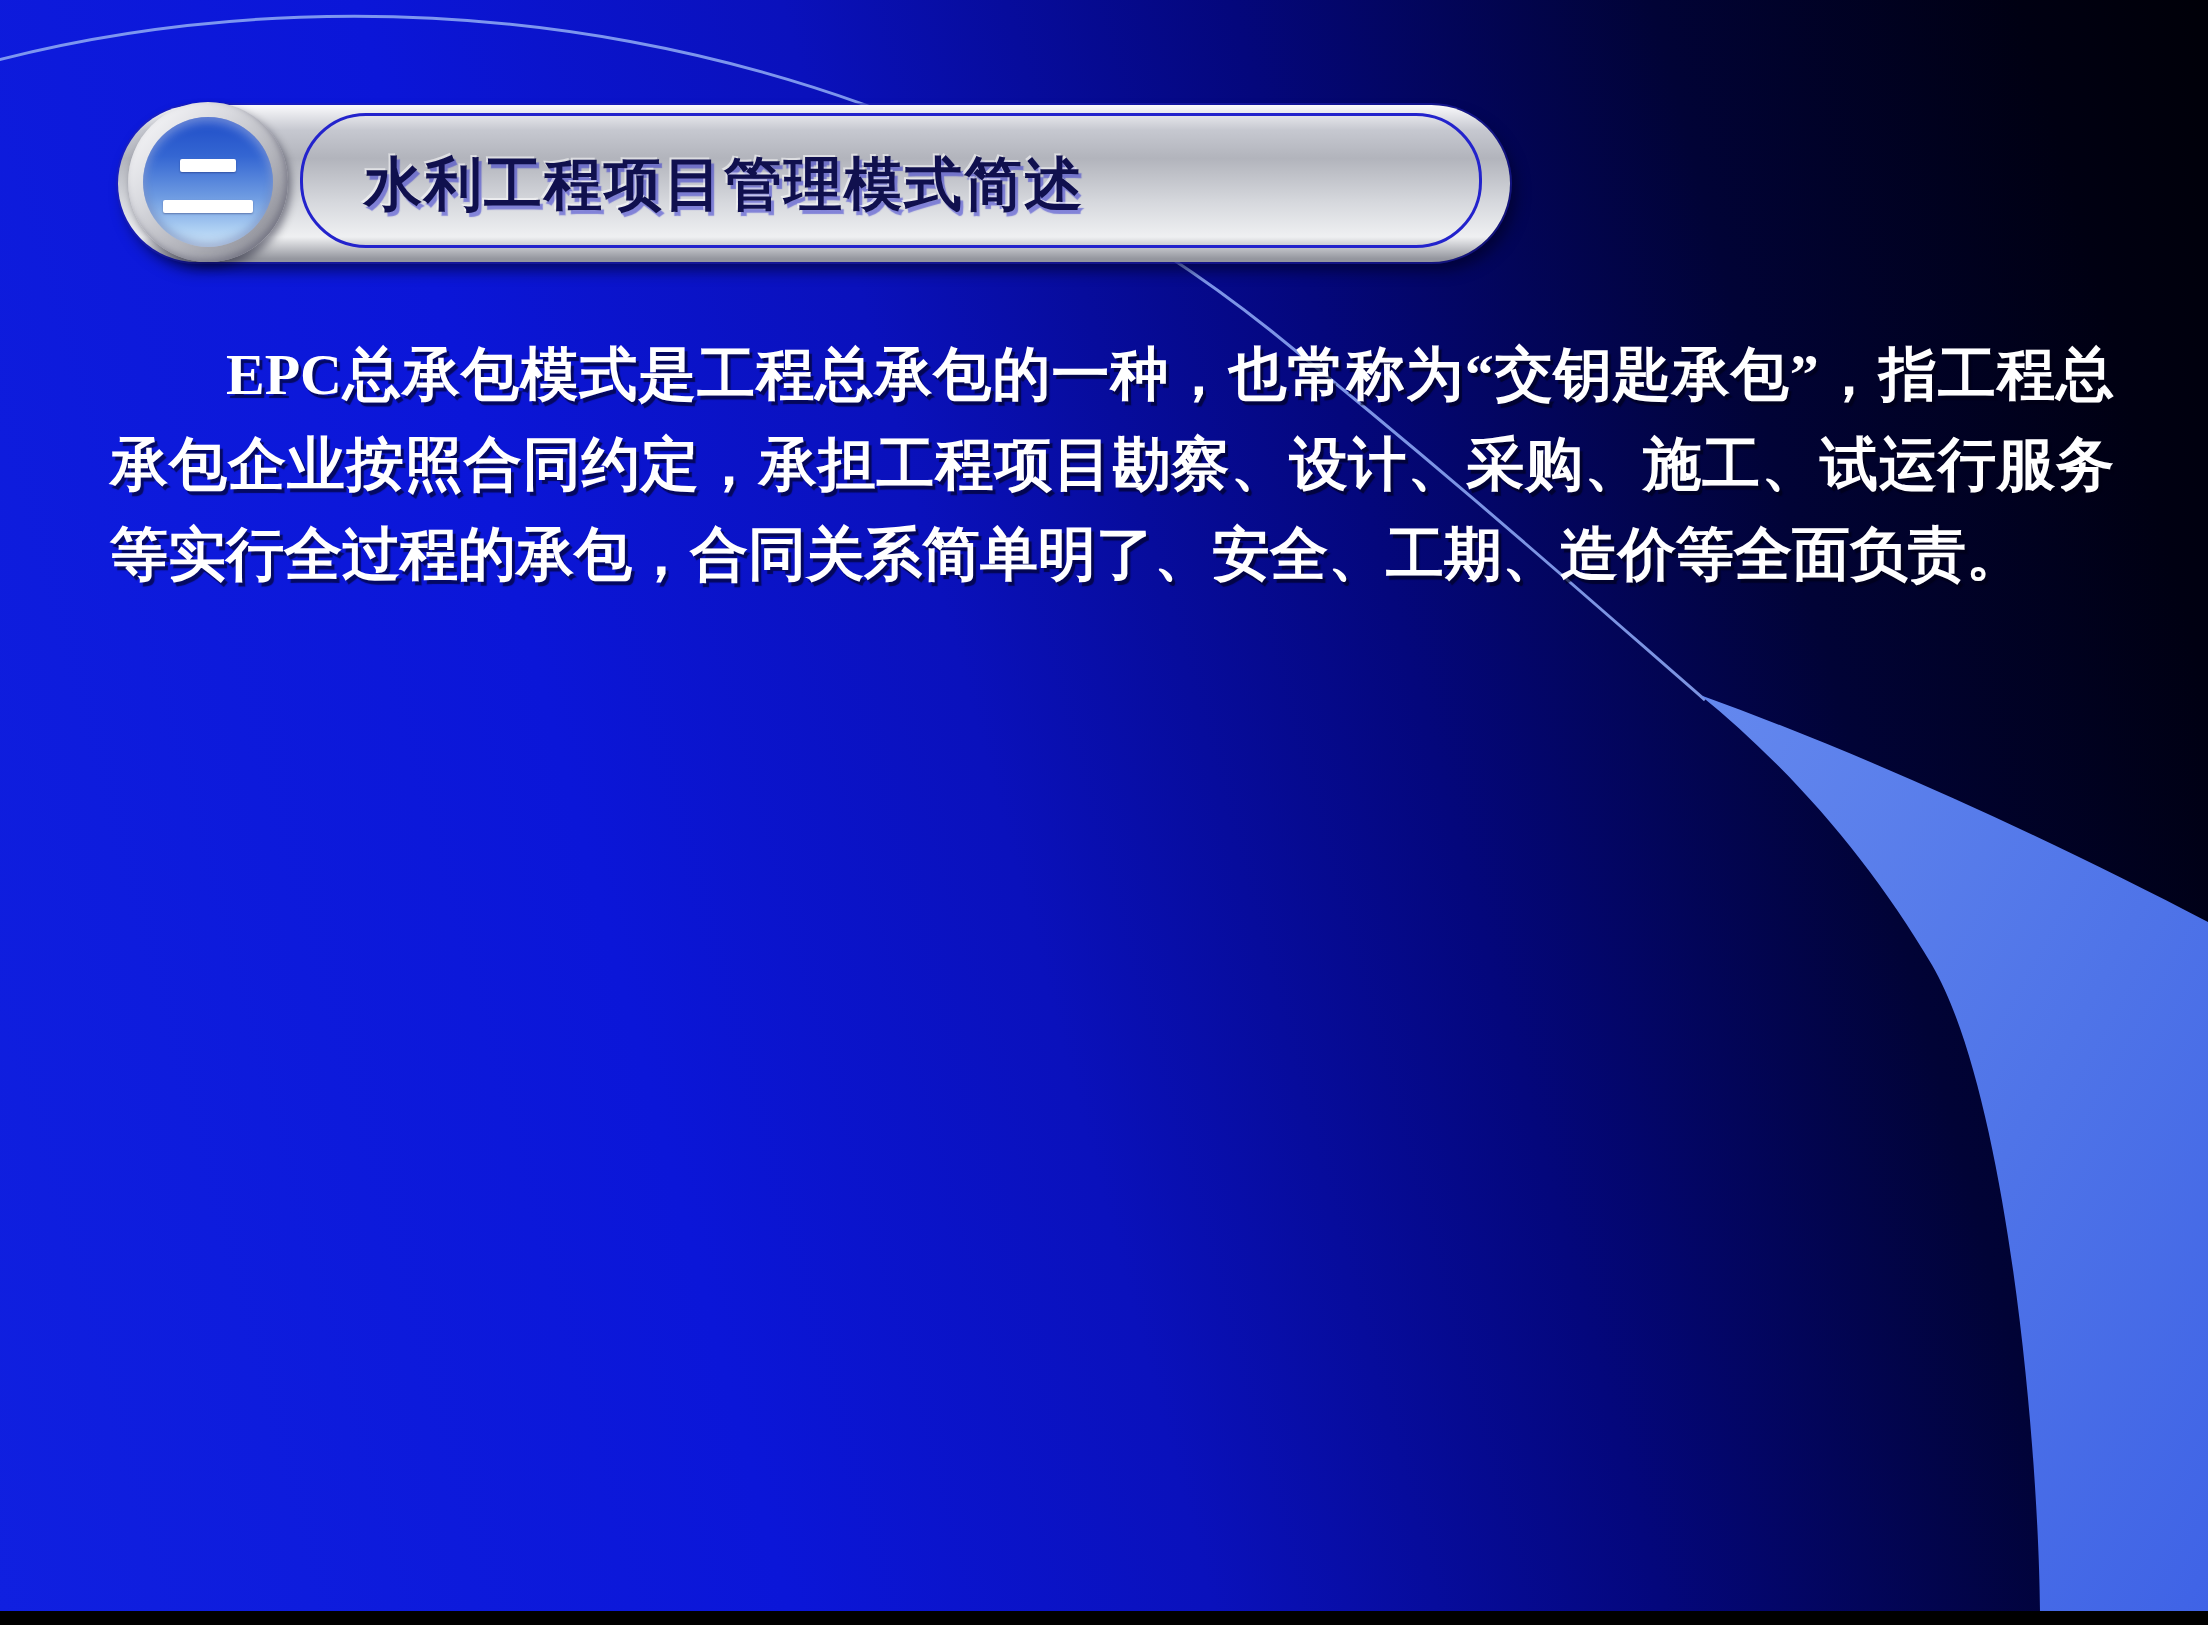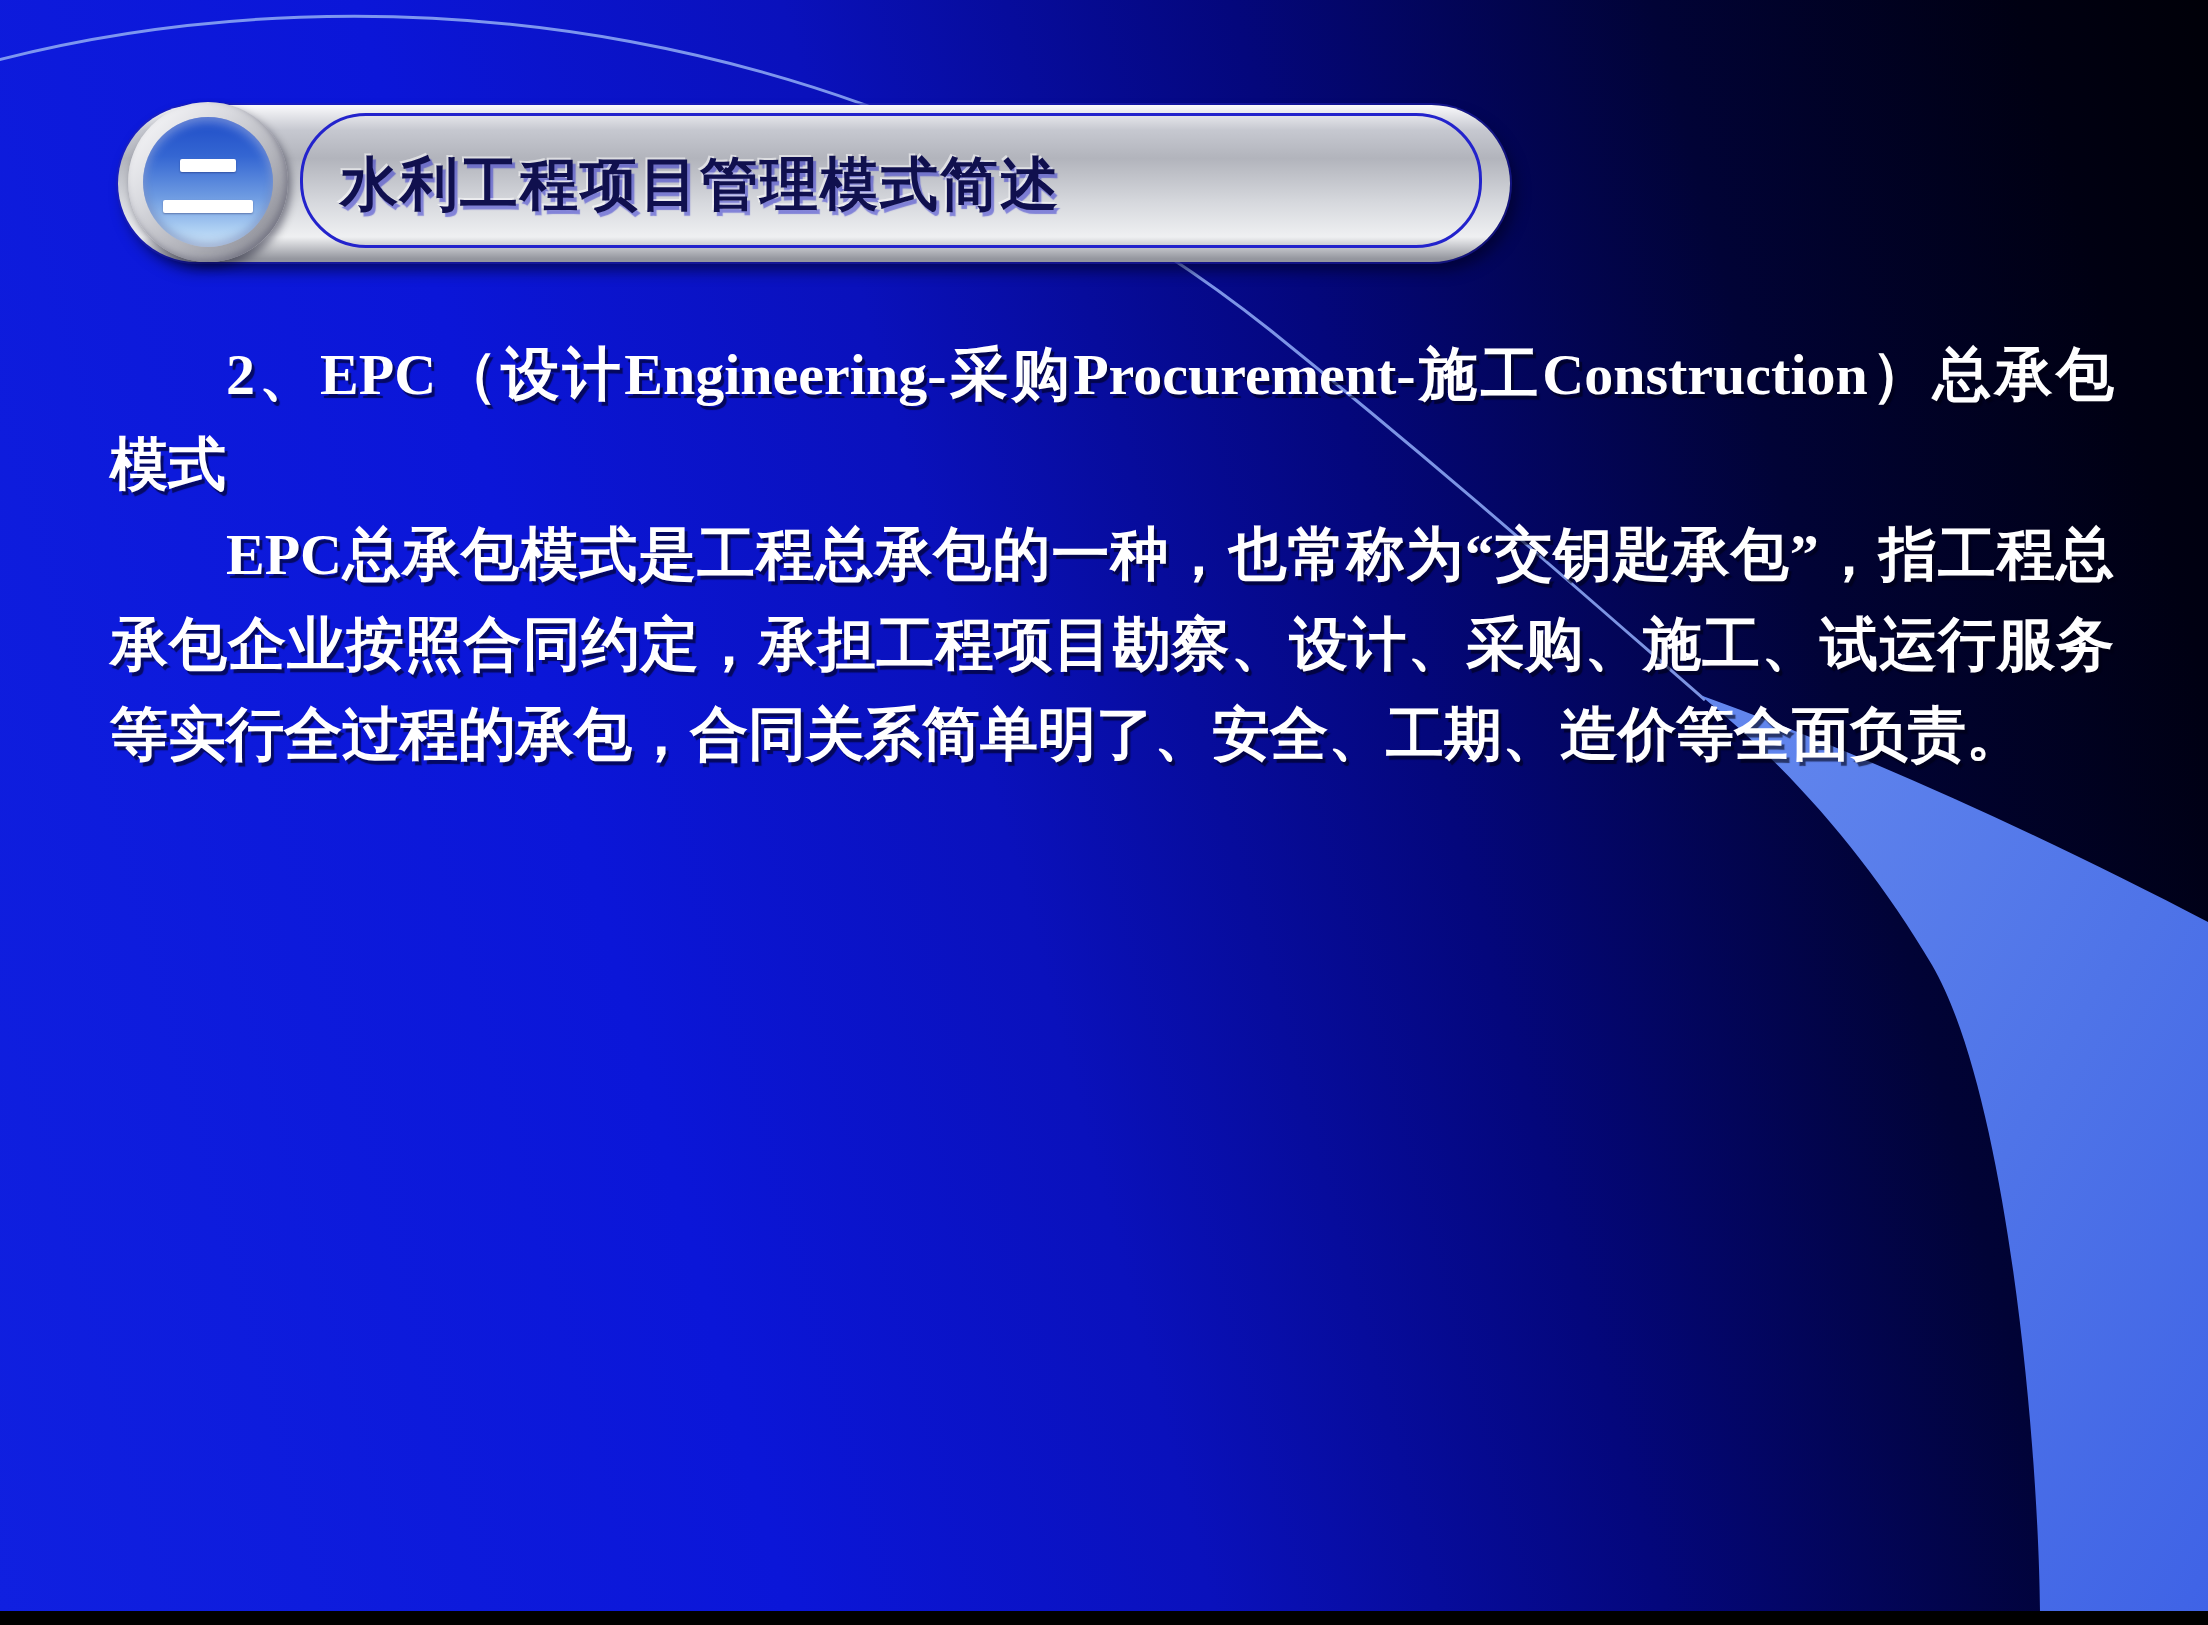--- a/index.html
+++ b/index.html
@@ -42,21 +42,21 @@
   .badge-inner{
     position:absolute;inset:15px;border-radius:50%;
     background:linear-gradient(180deg,#1e4cc8 0%,#3466d2 30%,#6f9ce2 62%,#aacdf2 85%,#cfe6fa 100%);
     box-shadow:inset 0 5px 10px rgba(255,255,255,.35), inset 0 -4px 8px rgba(0,0,80,.25);
   }
   .badge-bar{position:absolute;left:50%;background:#fff;height:13px;border-radius:2px;
     box-shadow:0 1px 2px rgba(0,0,60,.35);}
   .badge-bar.top{width:56px;margin-left:-28px;top:42px;}
   .badge-bar.bottom{width:90px;margin-left:-45px;top:83px;}
   .title-text{
-    position:absolute;left:340px;top:152px;width:1120px;
+    position:absolute;left:364px;top:152px;width:1120px;
     font-family:"Liberation Sans","DejaVu Sans",sans-serif;
     font-weight:700;font-size:58px;line-height:64px;letter-spacing:2px;
     color:#10104e;
     text-shadow:-2px -2px 0 rgba(255,255,255,.55), 3px 4px 1px rgba(40,40,205,.5);
     white-space:nowrap;
   }
 
   
   .body-text{
     position:absolute;left:110px;right:94px;top:330px;
@@ -100,18 +100,17 @@
     <div class="badge" aria-label="二">
       <div class="badge-inner">
         <div class="badge-bar top"></div>
         <div class="badge-bar bottom"></div>
       </div>
     </div>
     <div class="title-text">水利工程项目管理模式简述</div>
   </div>
 
   <div class="body-text">
-    <p>2、EPC（设计Engineering-采购Procurement-施工Construction）总承包模式</p>
     <p>EPC总承包模式是工程总承包的一种，也常称为“交钥匙承包”，指工程总承包企业按照合同约定，承担工程项目勘察、设计、采购、施工、试运行服务等实行全过程的承包，合同关系简单明了、安全、工期、造价等全面负责。</p>
   </div>
 
   <div class="bottom-bar"></div>
 </div>
 
 </body></html>

